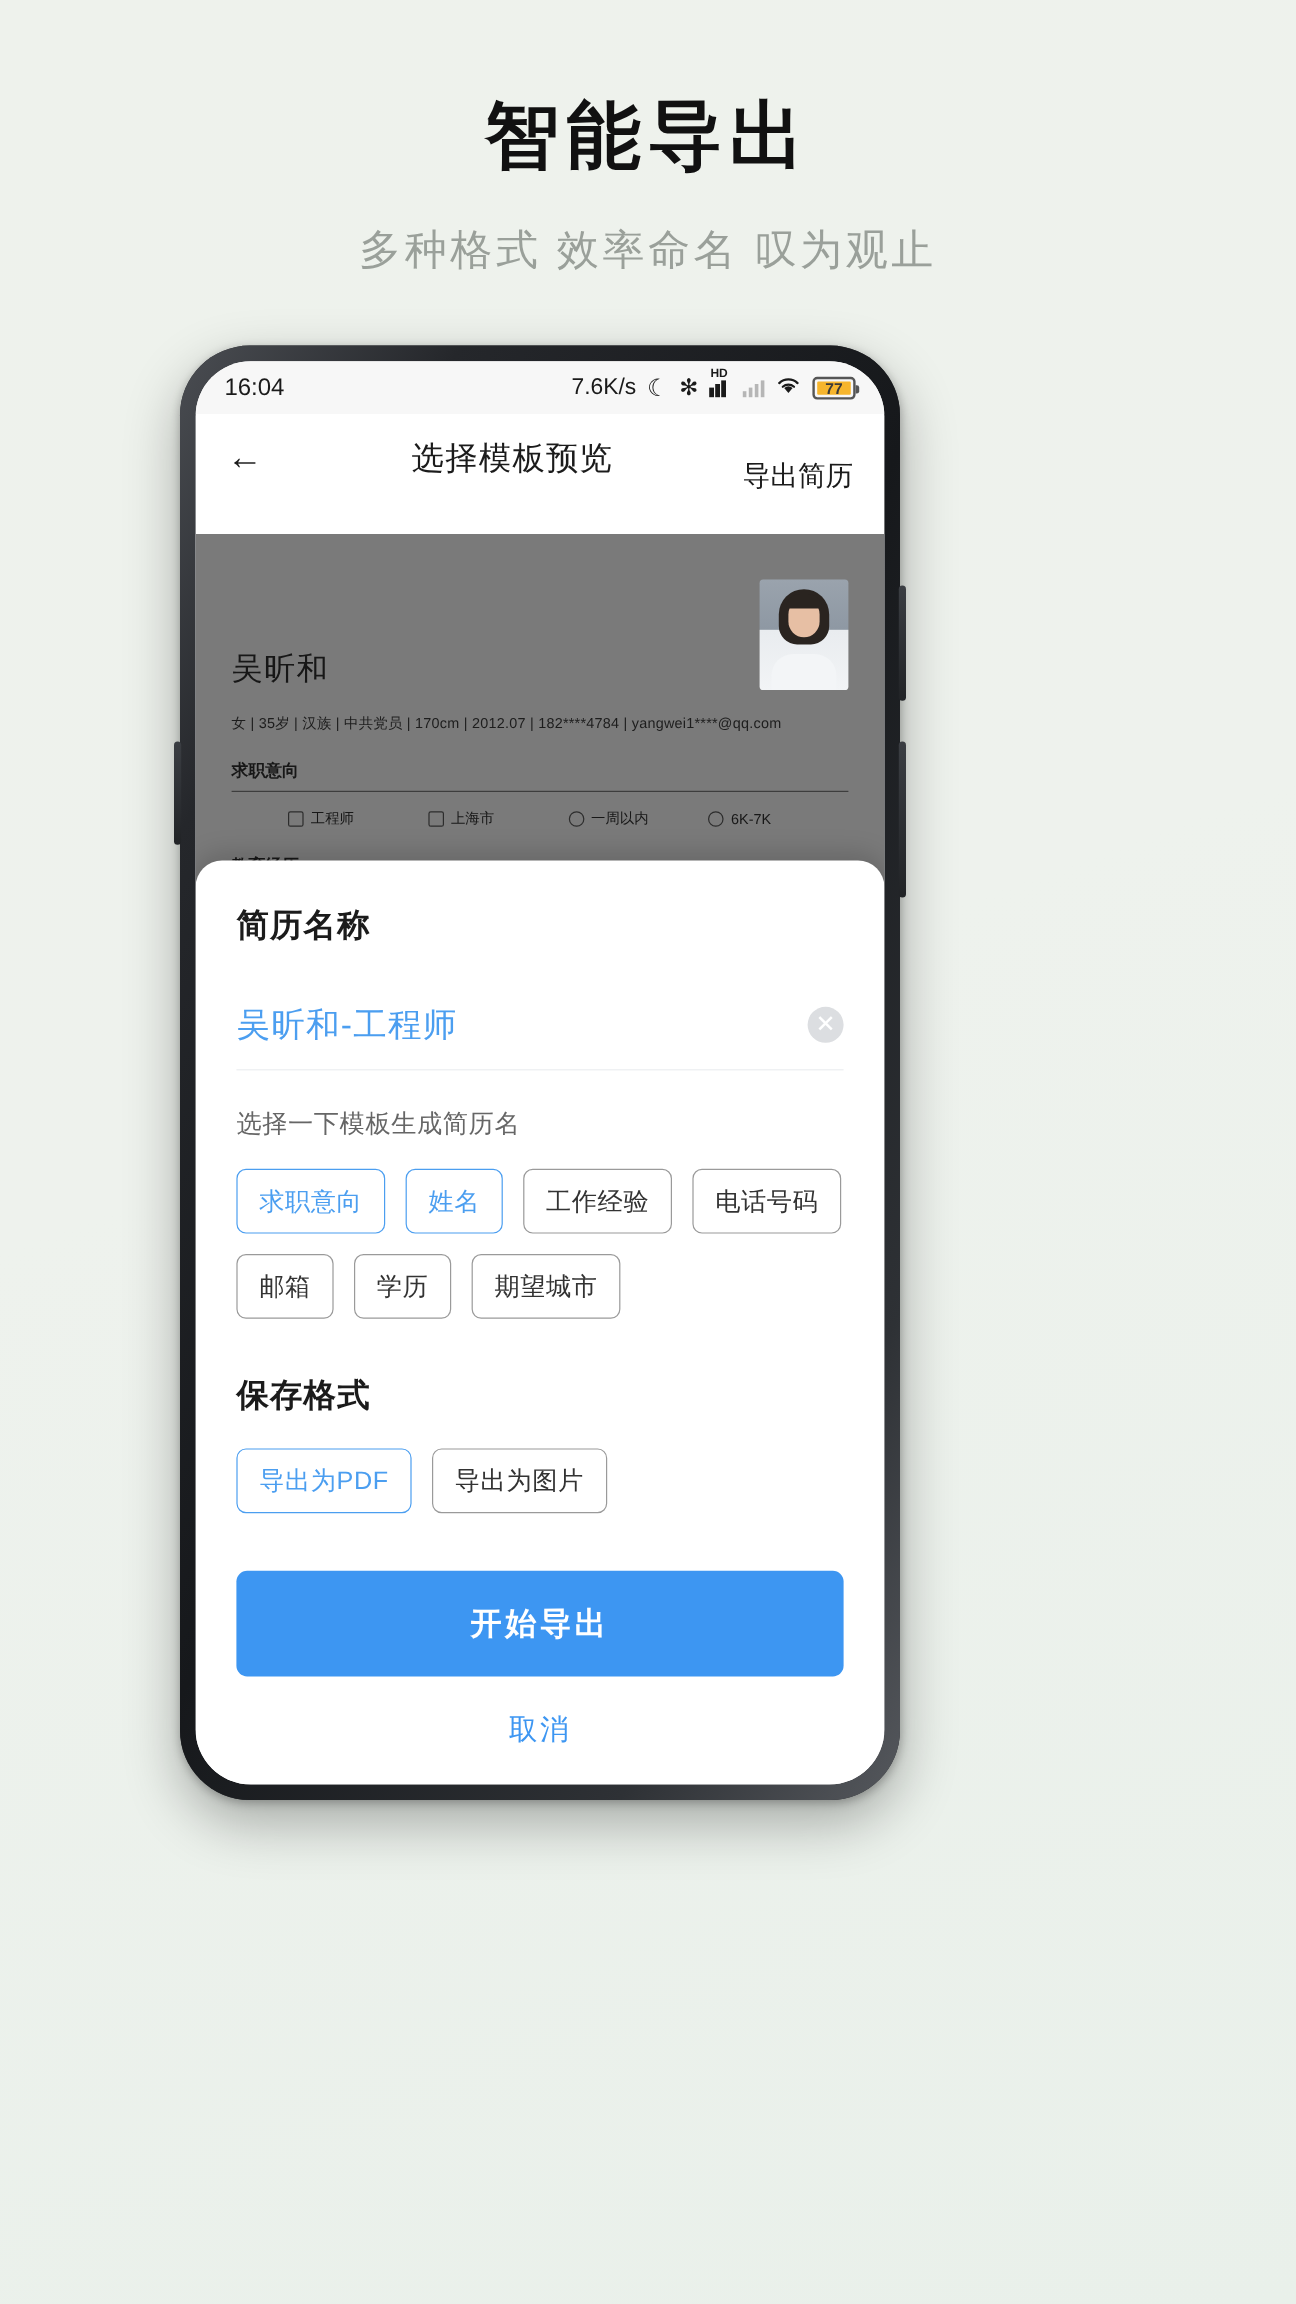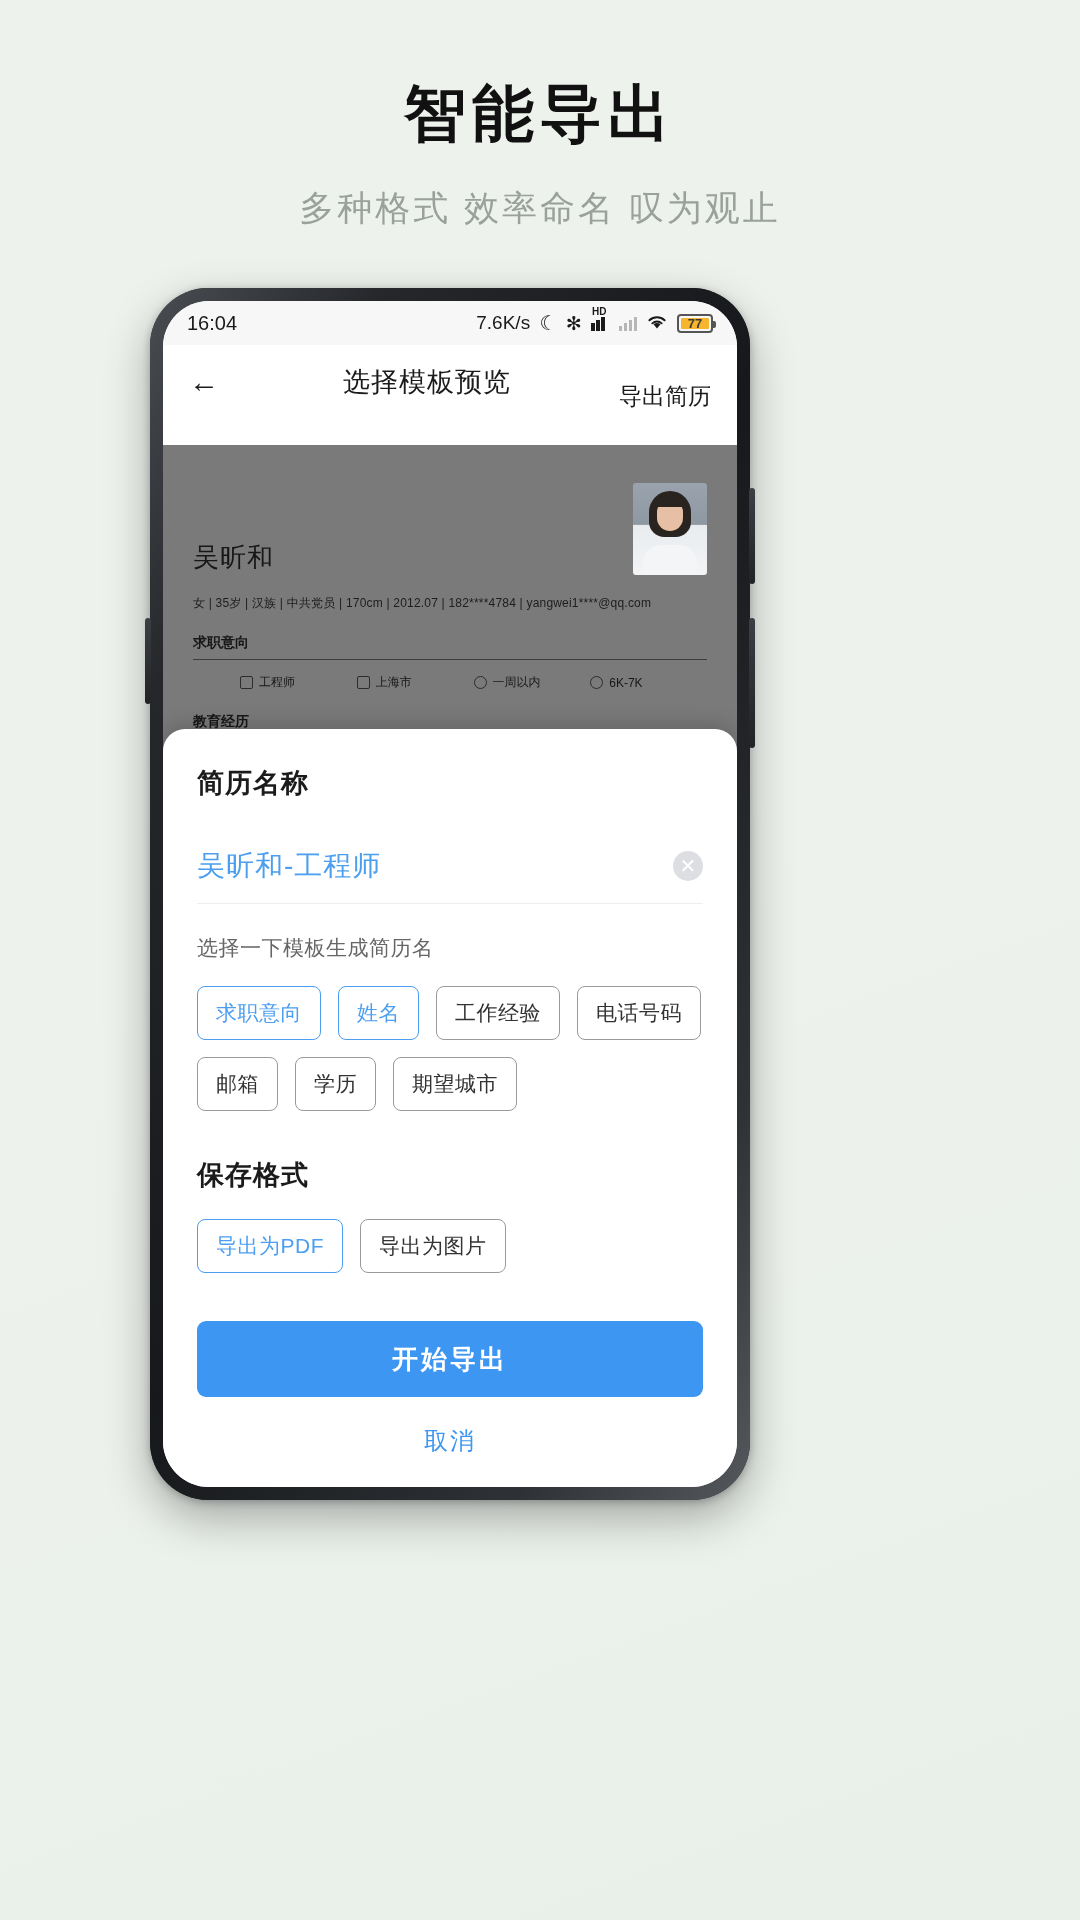--- a/index.html
+++ b/index.html
@@ -136,21 +136,21 @@
   .hint { margin-top:30px; font-size:21px; color:#666; letter-spacing:.5px; }
   .chips { display:flex; flex-wrap:wrap; gap:17px; margin-top:24px; }
   .chip {
     border:1.5px solid #9a9a9a; color:#333; border-radius:8px;
     padding:12px 18px; font-size:21px; background:#fff; letter-spacing:.5px;
   }
   .chip.sel { border-color:#4b9ef0; color:#4b9ef0; }
   .sheet-h2 { margin-top:46px; font-size:27px; font-weight:700; color:#1b1b1b; letter-spacing:1px; }
   .fmt-row { display:flex; gap:17px; margin-top:26px; }
   .cta {
-    margin-top:48px; height:76px; border-radius:9px; background:#3d96f2; color:#fff;
+    margin-top:48px; height:88px; border-radius:9px; background:#3d96f2; color:#fff;
     font-size:26px; font-weight:700; letter-spacing:3px;
     display:flex;align-items:center;justify-content:center;
   }
   .cancel { margin-top:28px; margin-bottom:30px; text-align:center; font-size:24px; color:#3d96f2; letter-spacing:2px; }
 </style>
 </head>
 <body>
 
 <div class="promo">
   <div class="promo-title">智能导出</div>

